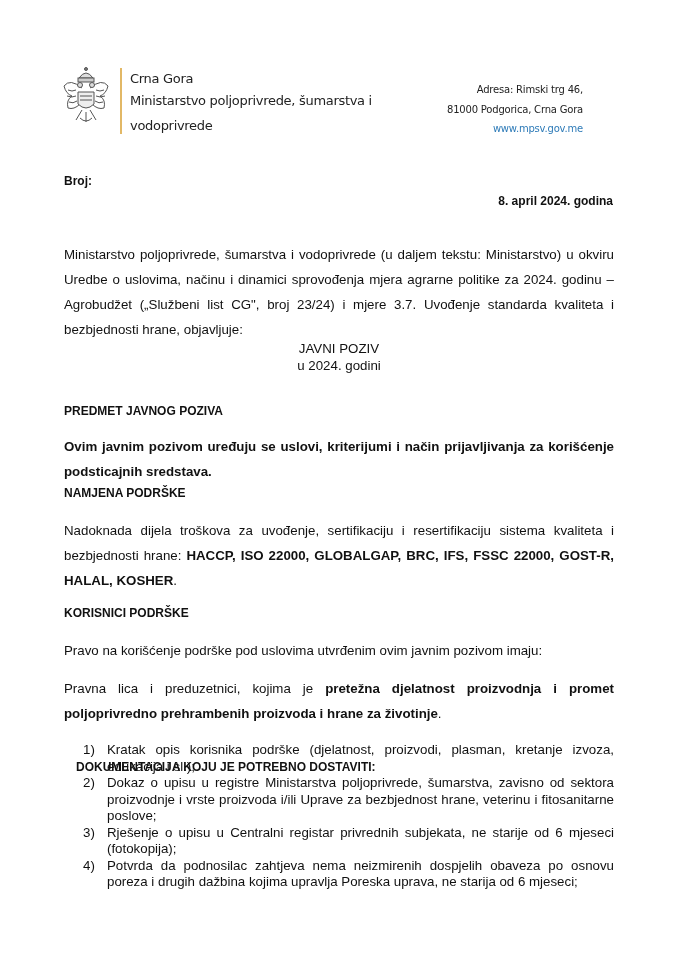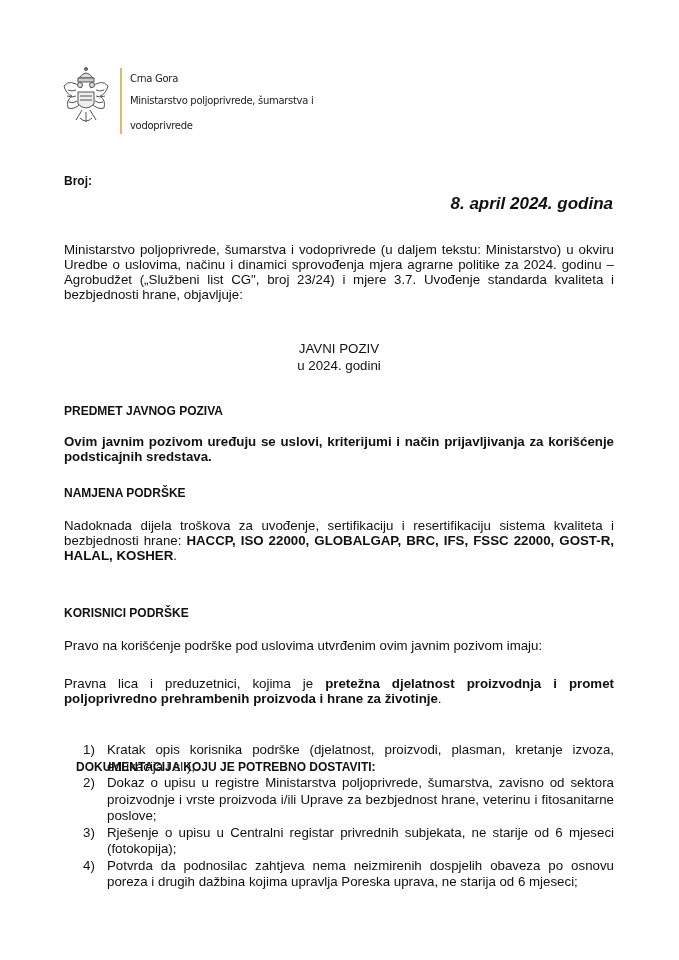--- a/index.html
+++ b/index.html
@@ -36,21 +36,21 @@
       top: 68px;
       width: 1.5px;
       height: 66px;
       background: #e2b866;
     }
     .org {
       position: absolute;
       left: 130px;
       top: 68px;
       font-family: "DejaVu Sans", sans-serif;
-      font-size: 10px;
+      font-size: 13px;
       line-height: 22px;
       color: #222222;
       letter-spacing: -0.3px;
     }
     .org div { white-space: nowrap; }
     .org .l3 { margin-top: 3px; }
     .address {
       position: absolute;
       right: 96px;
       top: 80px;
@@ -68,29 +68,28 @@
       left: 64px;
       top: 174px;
       font-weight: bold;
       font-size: 12px;
     }
     .date {
       position: absolute;
       right: 66px;
       top: 194px;
       font-weight: bold;
-      font-size: 17px;
-      font-style: italic;
+      font-size: 12px;
     }
     .block {
       position: absolute;
       left: 64px;
       width: 550px;
       font-size: 13.3px;
-      line-height: 15px;
+      line-height: 25px;
       text-align: justify;
     }
     .intro { top: 242px; }
     .title {
       position: absolute;
       left: 64px;
       width: 550px;
       top: 340px;
       text-align: center;
       font-weight: normal;
@@ -161,20 +160,25 @@
       <path d="M20 46 L14 56 M28 46 L34 56 M24 48 L24 58"></path>
       <path d="M18 54 Q24 60 30 54"></path>
     </g>
   </svg>
   <div class="divider"></div>
   <div class="org">
     <div>Crna Gora</div>
     <div>Ministarstvo poljoprivrede, šumarstva i</div>
     <div class="l3">vodoprivrede</div>
   </div>
+  <div class="address">
+    <div>Adresa: Rimski trg 46,</div>
+    <div>81000 Podgorica, Crna Gora</div>
+    <div class="web">www.mpsv.gov.me</div>
+  </div>
 
   <div class="broj">Broj:</div>
   <div class="date">8. april 2024. godina</div>
 
   <div class="block intro">Ministarstvo poljoprivrede, šumarstva i vodoprivrede (u daljem tekstu: Ministarstvo) u okviru  Uredbe o uslovima, načinu i dinamici sprovođenja mjera agrarne politike za 2024. godinu – Agrobudžet („Službeni list CG", broj 23/24) i mjere 3.7. Uvođenje standarda kvaliteta i bezbjednosti hrane, objavljuje:</div>
 
   <div class="title">
     <div>JAVNI POZIV</div>
     <div>u 2024. godini</div>
   </div>

